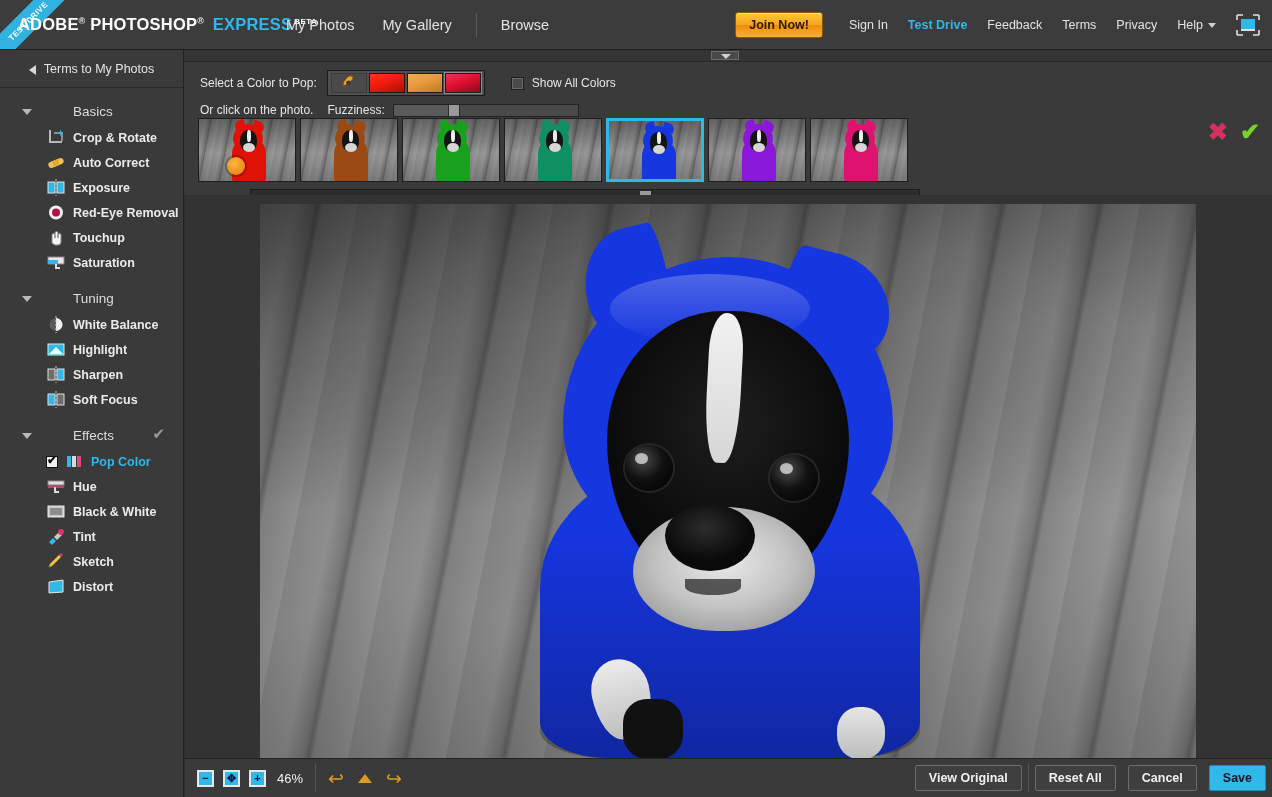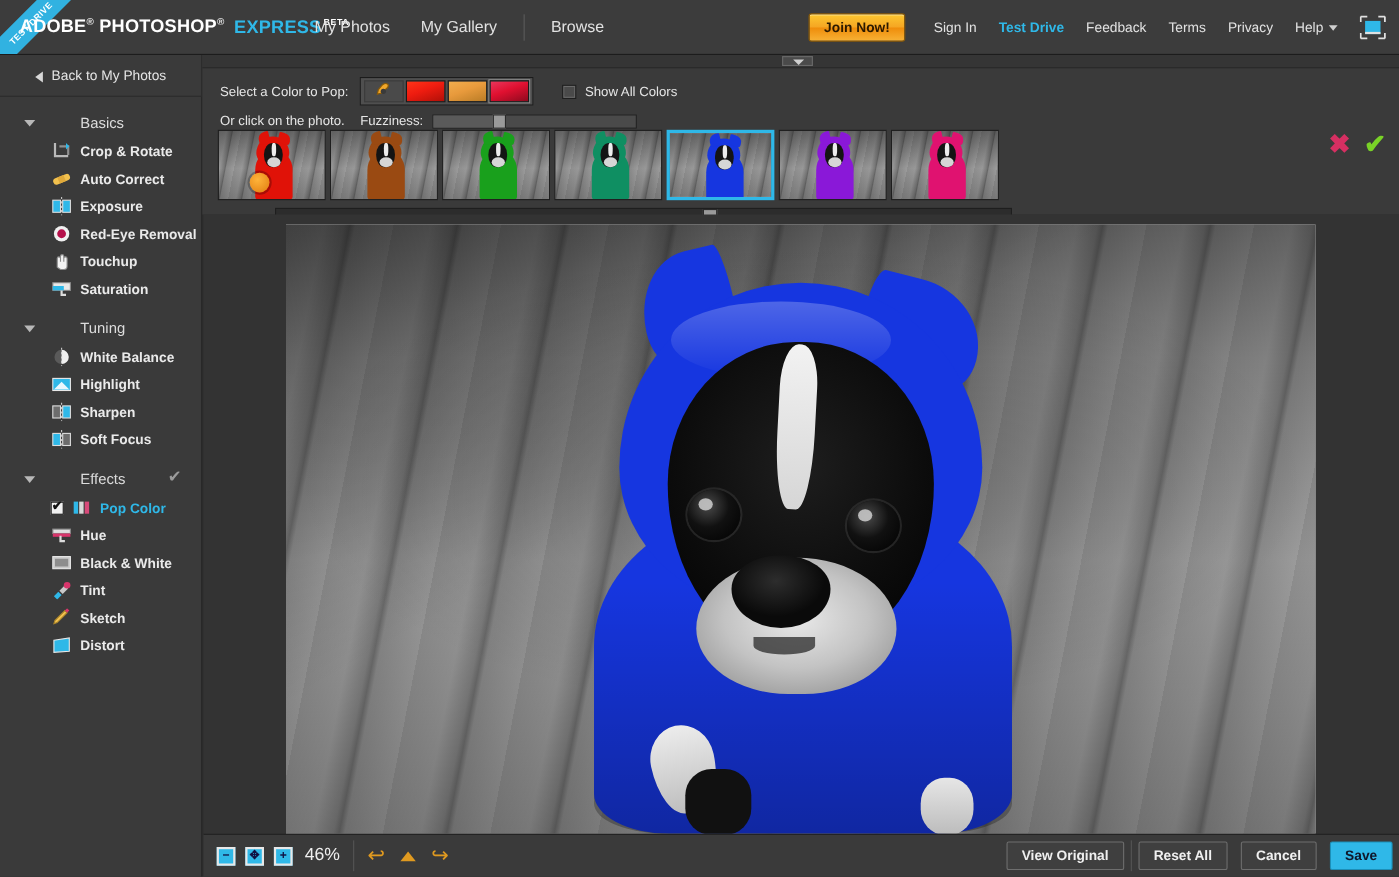--- a/index.html
+++ b/index.html
@@ -310,21 +310,21 @@
     display: flex; align-items: center;
   }
   .bsec { display: flex; align-items: center; height: 39px; padding: 0 12px; }
   .bdiv { width: 1px; height: 28px; background: #555; }
   .zbtn {
     width: 17px; height: 17px; background: #2fb8e8; border: 2px solid #e8e8e8;
     margin-right: 9px; cursor: pointer; position: relative;
   }
   .zbtn span { position: absolute; inset: 0; color: #114; font-size: 11px; font-weight: bold;
                display: flex; align-items: center; justify-content: center; line-height: 1; }
-  #zoomlevel { font-size: 16px; color: #eee; margin-left: 2px; }
+  #zoomlevel { font-size: 13px; color: #eee; margin-left: 2px; }
   .undo-ico { font-size: 19px; color: #e09a20; cursor: pointer; margin-right: 14px; line-height: 1; }
   .tri-up { width:0;height:0;border-left:7px solid transparent;border-right:7px solid transparent;
             border-bottom:9px solid #e09a20; margin-right:14px; cursor:pointer; }
   #bottom-right { margin-left: auto; display: flex; align-items: center; height: 39px; }
   .btn {
     font-size: 12.5px; font-weight: bold; color: #f0f0f0;
     background: #3f3f3f; border: 1px solid #6e6e6e; border-radius: 2px;
     padding: 5px 13px; margin: 0 6px; cursor: pointer; white-space: nowrap;
   }
   .btn.primary { background: #2fb8e8; border-color: #1c8fb8; color: #0f172a; }
@@ -364,21 +364,21 @@
           <rect x="5" y="5" width="14" height="12" fill="#2fb8e8"></rect>
           <rect x="5" y="15" width="14" height="2" fill="#e0e0e0"></rect>
         </svg>
       </div>
     </div>
   </div>
 
   <div id="sidebar">
     <div id="backbar">
       <i class="back-arrow"></i>
-      <span class="lbl">Back to My Photos</span>
+      <span class="lbl">Terms to My Photos</span>
     </div>
 
     <div class="group">
       <div class="group-head">
         <i class="tri"></i>
         <span>Basics</span>
       </div>
 
       <div class="item">
         <span class="ico">

